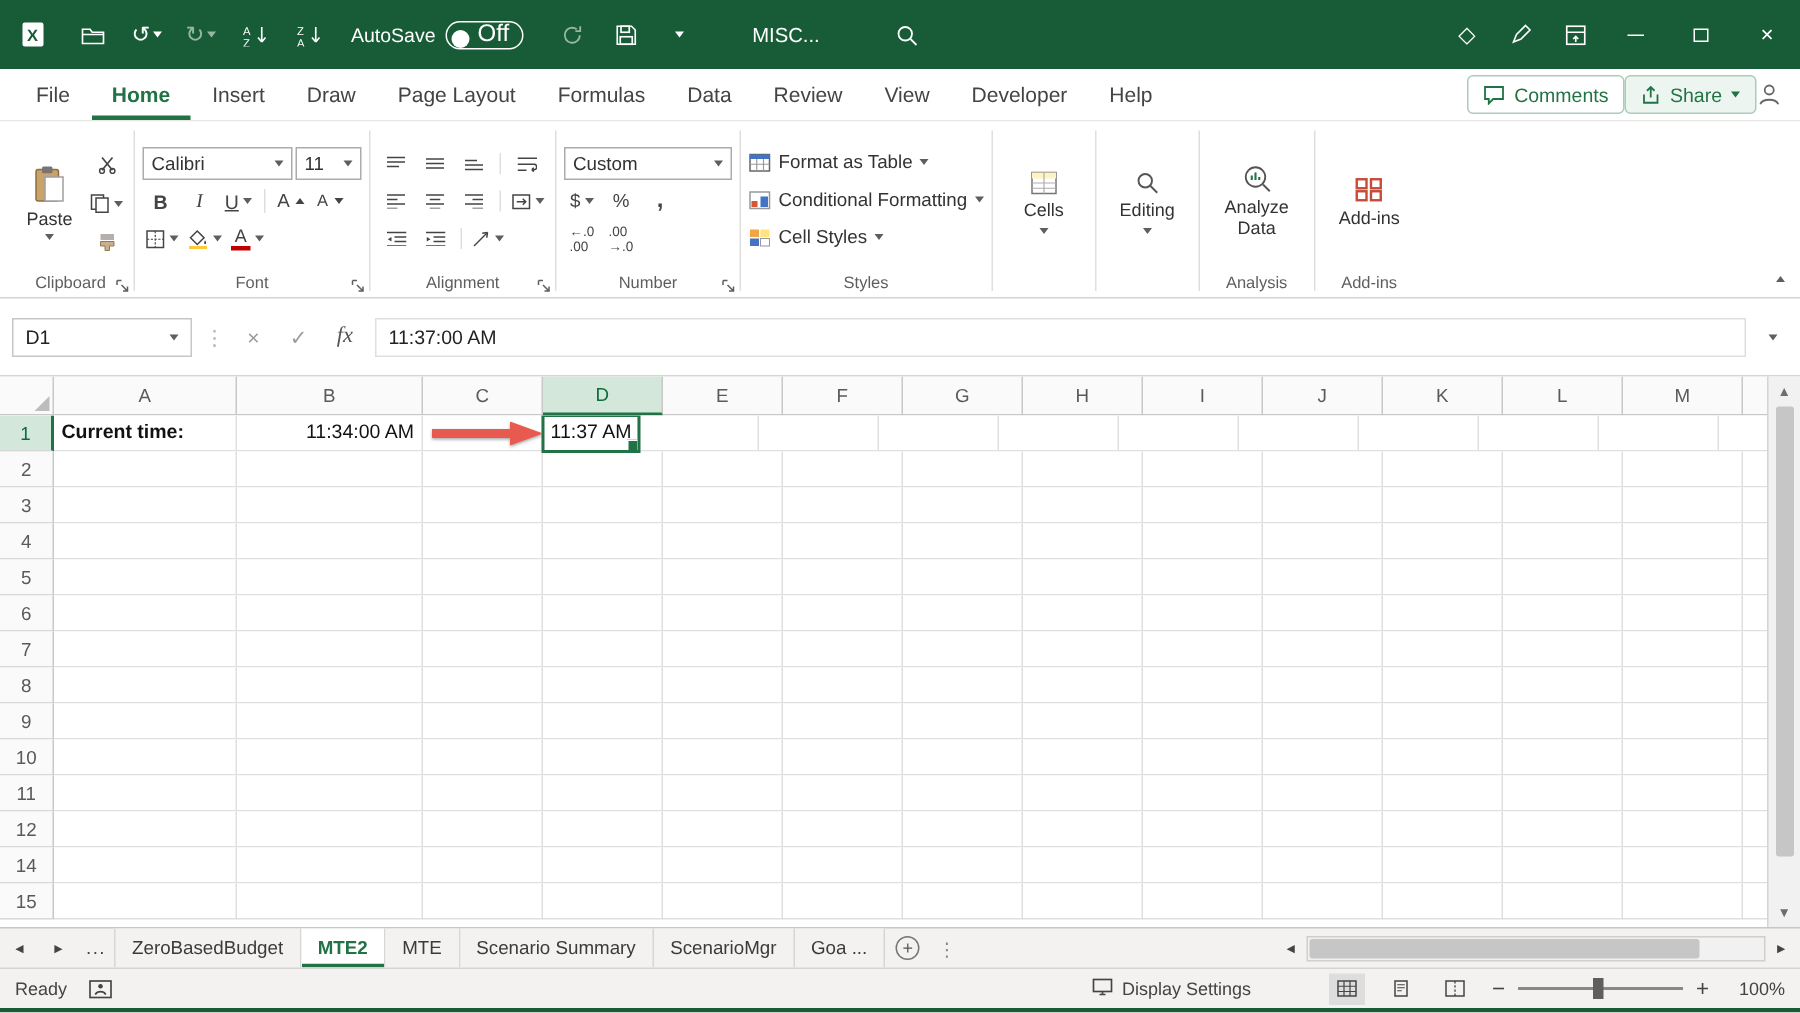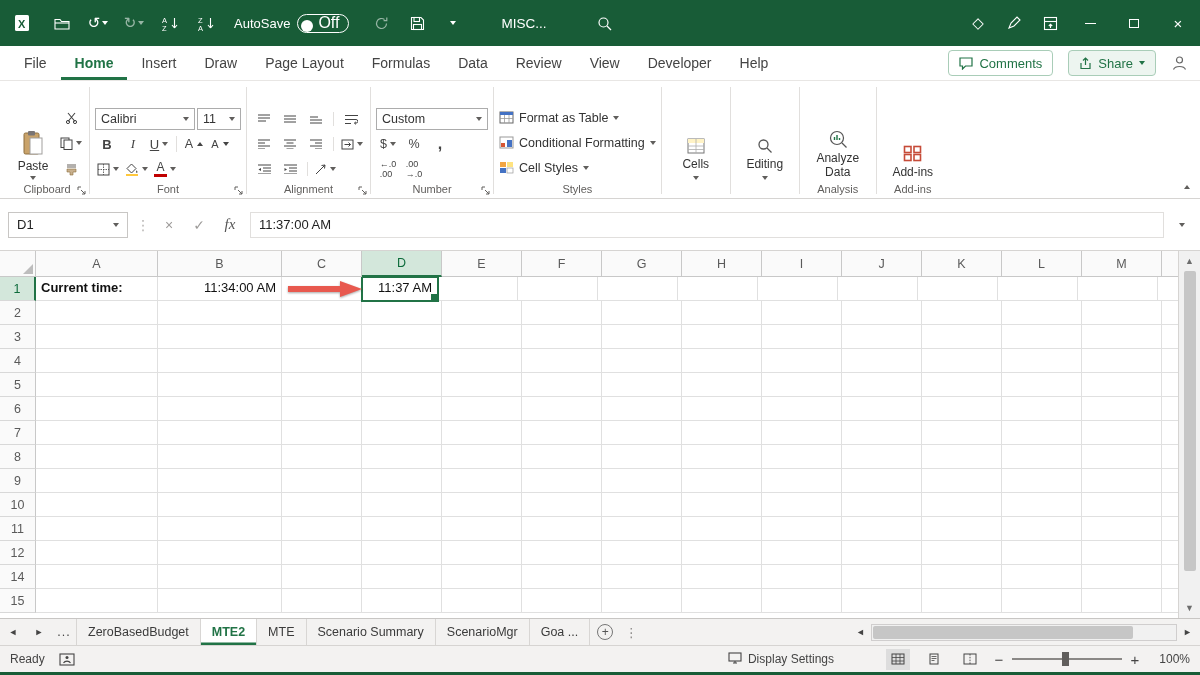--- a/index.html
+++ b/index.html
@@ -27,29 +27,29 @@
   .doc-title{font-size:13.5px;margin:0 40px 0 30px;white-space:nowrap;}
   .tb-right{margin-left:auto;display:flex;align-items:center;height:100%;}
   .winbtn{width:44px;height:100%;display:flex;align-items:center;justify-content:center;font-size:15px;color:#fff;}
   .min-glyph{width:11px;height:1px;background:#fff;}
   .max-glyph{width:10px;height:9px;border:1px solid #fff;}
 
   
   .menurow{height:35px;background:#fff;display:flex;align-items:stretch;padding-left:10px;flex:none;border-bottom:1px solid #E8E6E4;}
   .rtab{display:flex;align-items:center;padding:0 14px;font-size:14px;color:#444;white-space:nowrap;}
   .rtab.active{color:var(--accent);font-weight:bold;box-shadow:inset 0 -3px 0 var(--accent);}
-  .menurow-right{margin-left:auto;display:flex;align-items:center;gap:15px;padding-right:12px;}
+  .menurow-right{margin-left:auto;display:flex;align-items:center;gap:0;padding-right:12px;}
   .pillbtn{display:flex;align-items:center;gap:6px;height:26px;border:1px solid #A9CDB8;border-radius:4px;padding:0 10px;font-size:13px;color:var(--accent);background:#fff;}
   .pillbtn.share{background:#EDF5F0;}
 
   
   .ribbon{height:118px;background:#fff;border-bottom:1px solid #D6D4D2;display:flex;position:relative;flex:none;}
   .rgroups{display:flex;flex:1;padding:2px 4px 0 6px;}
   .rgroup{display:flex;flex-direction:column;padding:0 4px;}
-  .rg-content{flex:1;display:flex;align-items:flex-end;}
+  .rg-content{flex:1;display:flex;align-items:center;}
   .rg-label{height:18px;font-size:11px;color:#605E5C;display:flex;align-items:center;justify-content:center;gap:5px;position:relative;padding:0 8px;}
   .launcher{position:absolute;right:-2px;bottom:3px;line-height:0;}
   .vsep{width:1px;background:#E1DFDD;margin:4px 1px;flex:none;}
   .sbtn{min-width:24px;height:22px;display:flex;align-items:center;justify-content:center;gap:3px;font-size:12.5px;color:#444;padding:0 2px;}
   .combo{border:1px solid #ACACAC;background:#fff;height:22px;display:flex;align-items:center;padding:0 5px;font-size:12.5px;color:#333;}
   .combo .chev{margin-left:auto;}
   .bigbtn{width:58px;display:flex;flex-direction:column;align-items:center;gap:4px;padding-top:7px;font-size:12px;color:#333;text-align:center;line-height:1.15;}
   .paste-btn{width:46px;display:flex;flex-direction:column;align-items:center;gap:3px;padding-top:7px;font-size:12px;color:#333;}
   .clip-col{display:flex;flex-direction:column;gap:4px;padding-top:8px;margin-left:2px;}
   .font-stack{display:flex;flex-direction:column;gap:3px;padding-top:5px;}
@@ -632,21 +632,21 @@
       </div>
       <div class="rows">
         <svg class="arrow-overlay" width="74" height="16" viewBox="0 0 74 16">
           <path d="M0 5h52V0l22 8-22 8v-5H0z" style="fill:var(--arrow,#E8594F)"></path>
         </svg>
       <div class="grow">
             <div class="rowhdr sel">1</div>
             <div class="cell" style="width: 122px; font-weight: bold; text-align: left;">Current time:</div>
             <div class="cell" style="width: 124px; text-align: right;">11:34:00 AM</div>
             <div class="cell" style="width: 80px;"></div>
-            <div class="cell selcell" style="width: 76px; text-align: right;">11:37 AM</div>
+            <div class="cell selcell" style="width: 64px; text-align: right;">11:37 AM</div>
             <div class="cell" style="width: 80px;"></div>
             <div class="cell" style="width: 80px;"></div>
             <div class="cell" style="width: 80px;"></div>
             <div class="cell" style="width: 80px;"></div>
             <div class="cell" style="width: 80px;"></div>
             <div class="cell" style="width: 80px;"></div>
             <div class="cell" style="width: 80px;"></div>
             <div class="cell" style="width: 80px;"></div>
             <div class="cell" style="width: 80px;"></div>
             <div class="cell filler"></div>

